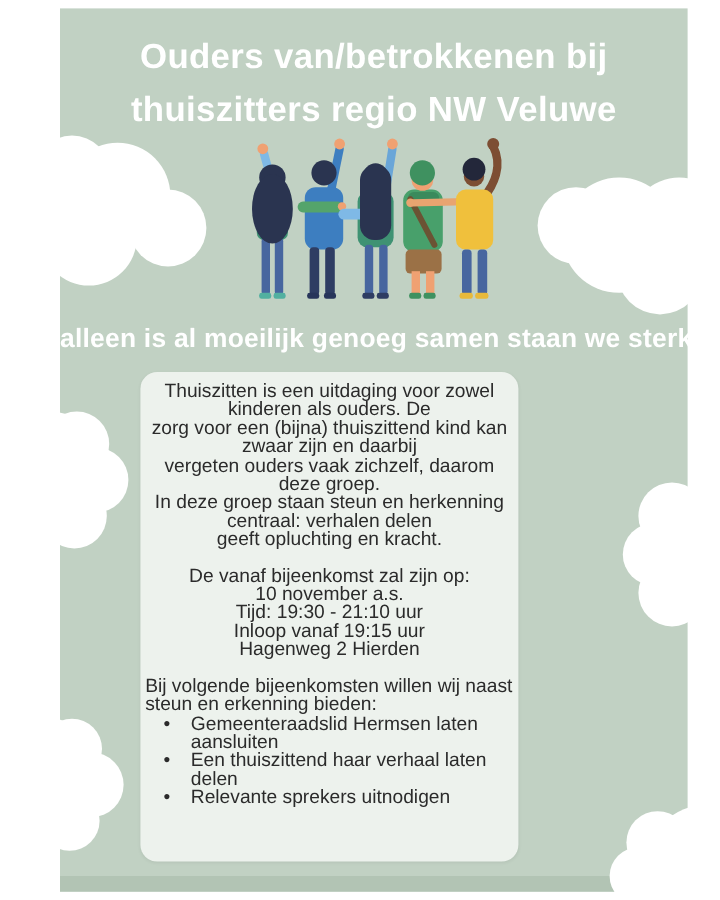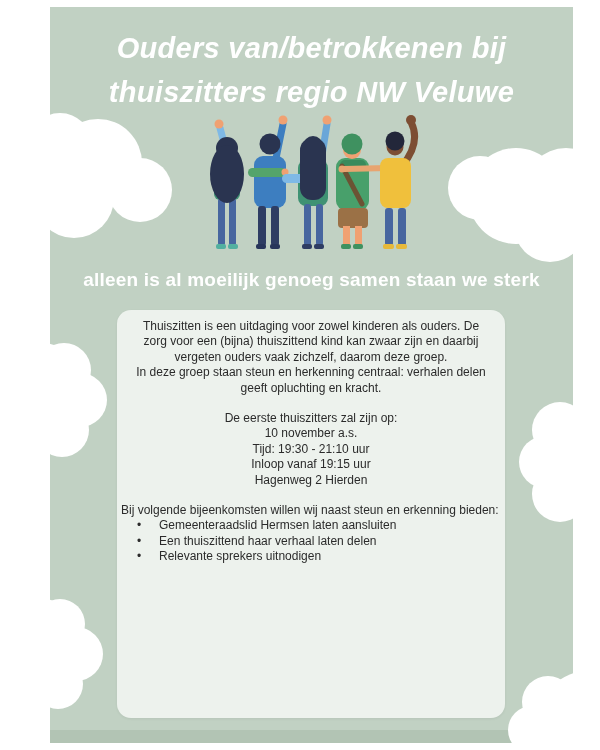--- a/index.html
+++ b/index.html
@@ -16,35 +16,35 @@
     background:#b2c4b4;
   }
   
   .cloud{position:absolute;}
   .cloud .c{position:absolute;background:#ffffff;border-radius:50%;}
   .cloud .r{position:absolute;background:#ffffff;}
   
   .title{
     position:absolute;left:50px;top:26px;width:523px;
     text-align:center;color:#ffffff;font-weight:bold;
-    font-size:29px;line-height:44px;letter-spacing:.3px;font-style:italic;
+    font-size:29px;line-height:44px;letter-spacing:.3px;
   }
   .tagline{
     position:absolute;left:50px;top:269px;width:523px;
     text-align:center;color:#ffffff;font-weight:bold;
-    font-size:19px;white-space:nowrap;letter-spacing:.2px;
+    font-size:22px;white-space:nowrap;letter-spacing:.2px;
   }
   .illustration{position:absolute;left:190px;top:112px;width:235px;height:145px;}
   
   .panel{
-    position:absolute;left:117px;top:310px;width:388px;height:408px;
+    position:absolute;left:117px;top:310px;width:315px;height:408px;
     background:#edf2ed;border-radius:14px;
     box-shadow:0 1px 3px rgba(0,0,0,0.06);
     box-sizing:border-box;padding:9px 4px 8px 4px;
-    color:#2b2b2b;font-size:12px;line-height:15.4px;
+    color:#2b2b2b;font-size:16px;line-height:15.4px;
   }
   .panel p{margin:0 0 15px 0;text-align:center;white-space:pre-line;}
   .left-align{text-align:left !important;}
   .bullet-row{display:flex;text-align:left;padding-left:10px;}
   .bullet-glyph{width:16px;text-align:center;flex:0 0 16px;}
   .bullet-text{flex:1;margin-left:12px;}
 </style>
 </head>
 <body>
 
@@ -171,21 +171,21 @@
     <div class="c" style="left:526px;top:730px;width:52px;height:52px;"></div>
   </div>
 
   <div class="panel">
     <p><span>Thuiszitten is een uitdaging voor zowel kinderen als ouders. De
 zorg voor een (bijna) thuiszittend kind kan zwaar zijn en daarbij
 vergeten ouders vaak zichzelf, daarom deze groep.</span>
 <span>In deze groep staan steun en herkenning centraal: verhalen delen
 geeft opluchting en kracht.</span></p>
 
-    <p><span>De eerste thuiszitters zal zijn op:</span>
+    <p><span>De vanaf bijeenkomst zal zijn op:</span>
 <span>10 november a.s.</span>
 <span>Tijd: 19:30 - 21:10 uur</span>
 <span>Inloop vanaf 19:15 uur</span>
 <span>Hagenweg 2 Hierden</span></p>
 
 
 
 
     <div>
       <div class="left-align">Bij volgende bijeenkomsten willen wij naast steun en erkenning bieden:</div>

